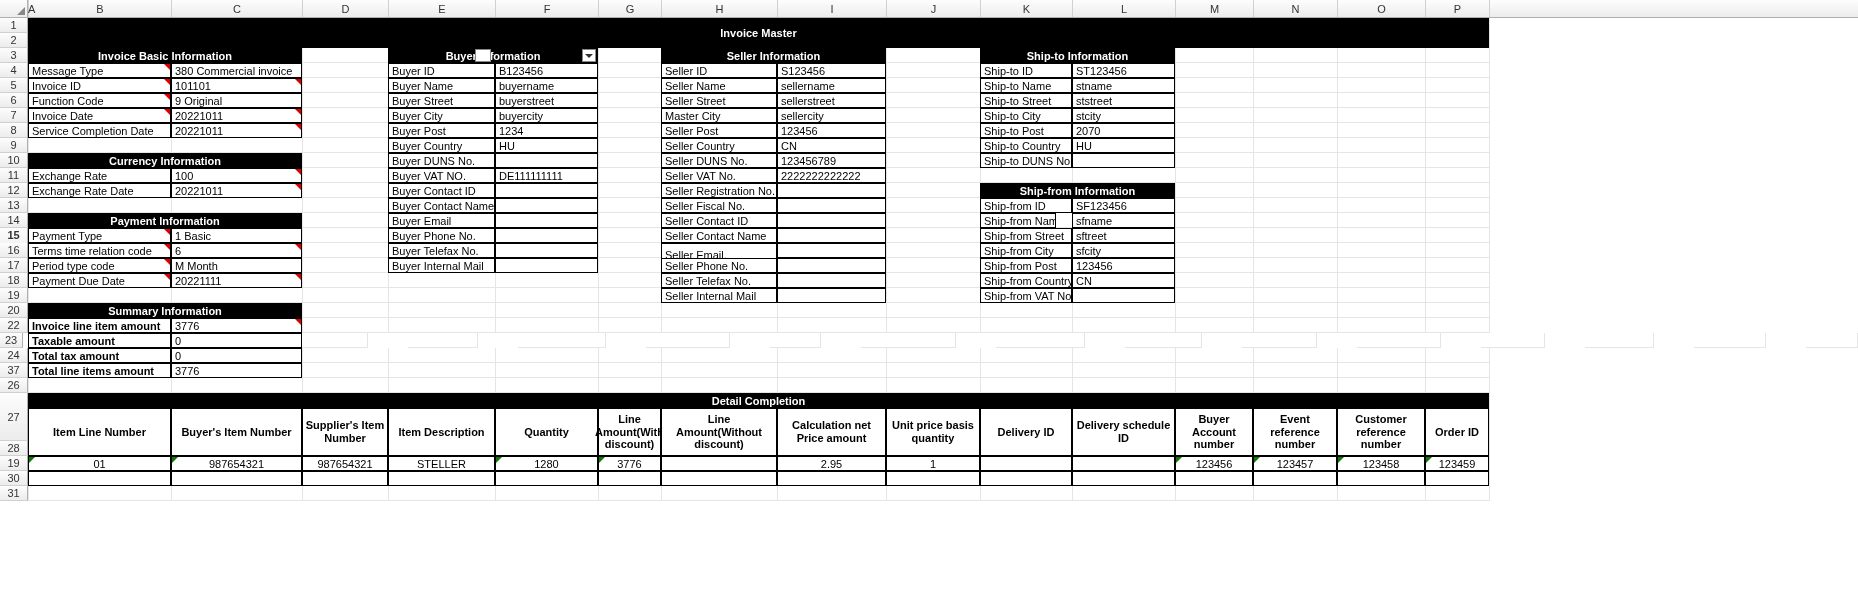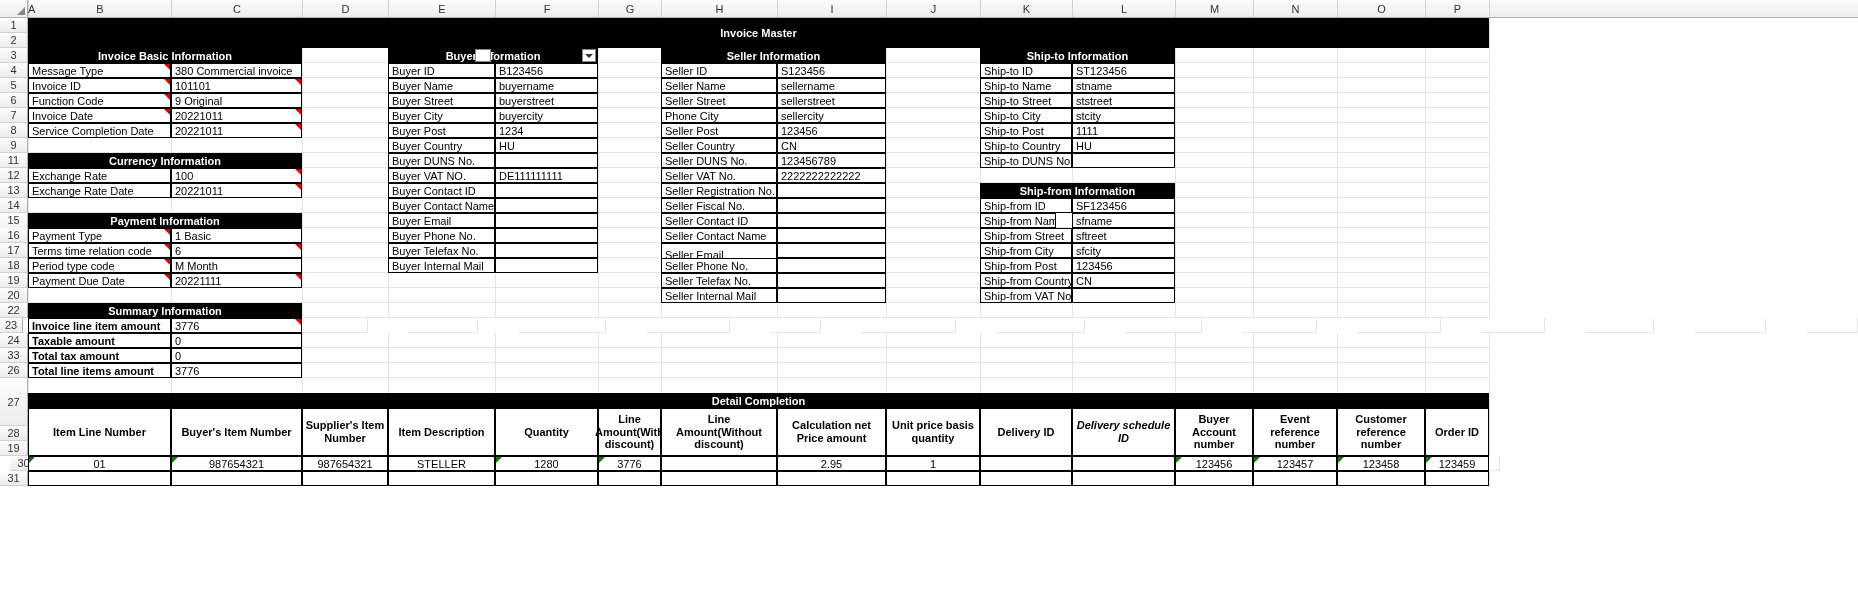--- a/index.html
+++ b/index.html
@@ -348,20 +348,39 @@
         <div class="cell I" style="width: 109px; height: 15px;"></div>
         <div class="cell J" style="width: 94px; height: 15px;"></div>
         <div class="cell K" style="width: 92px; height: 15px;"></div>
         <div class="cell L" style="width: 103px; height: 15px;"></div>
         <div class="cell M" style="width: 78px; height: 15px;"></div>
         <div class="cell N" style="width: 84px; height: 15px;"></div>
         <div class="cell O" style="width: 88px; height: 15px;"></div>
         <div class="cell P" style="width: 64px; height: 15px;"></div>
       </div>
       <div class="row" style="height: 15px;">
+        <div class="row-header" style="height: 15px; line-height: 15px;">10</div>
+        <div class="cell A" style="width: 0px; height: 15px;"></div>
+        <div class="cell B" style="width: 143px; height: 15px;"></div>
+        <div class="cell C" style="width: 131px; height: 15px;"></div>
+        <div class="cell D" style="width: 86px; height: 15px;"></div>
+        <div class="cell E" style="width: 107px; height: 15px;"></div>
+        <div class="cell F" style="width: 103px; height: 15px;"></div>
+        <div class="cell G" style="width: 63px; height: 15px;"></div>
+        <div class="cell H" style="width: 116px; height: 15px;"></div>
+        <div class="cell I" style="width: 109px; height: 15px;"></div>
+        <div class="cell J" style="width: 94px; height: 15px;"></div>
+        <div class="cell K" style="width: 92px; height: 15px;"></div>
+        <div class="cell L" style="width: 103px; height: 15px;"></div>
+        <div class="cell M" style="width: 78px; height: 15px;"></div>
+        <div class="cell N" style="width: 84px; height: 15px;"></div>
+        <div class="cell O" style="width: 88px; height: 15px;"></div>
+        <div class="cell P" style="width: 64px; height: 15px;"></div>
+      </div>
+      <div class="row" style="height: 15px;">
         <div class="row-header" style="height: 15px; line-height: 15px;">11</div>
         <div class="cell A" style="width: 0px; height: 15px;"></div>
         <div class="cell B" style="width: 143px; height: 15px;"></div>
         <div class="cell C" style="width: 131px; height: 15px;"></div>
         <div class="cell D" style="width: 86px; height: 15px;"></div>
         <div class="cell E" style="width: 107px; height: 15px;"></div>
         <div class="cell F" style="width: 103px; height: 15px;"></div>
         <div class="cell G" style="width: 63px; height: 15px;"></div>
         <div class="cell H" style="width: 116px; height: 15px;"></div>
         <div class="cell I" style="width: 109px; height: 15px;"></div>
@@ -424,21 +443,21 @@
         <div class="cell I" style="width: 109px; height: 15px;"></div>
         <div class="cell J" style="width: 94px; height: 15px;"></div>
         <div class="cell K" style="width: 92px; height: 15px;"></div>
         <div class="cell L" style="width: 103px; height: 15px;"></div>
         <div class="cell M" style="width: 78px; height: 15px;"></div>
         <div class="cell N" style="width: 84px; height: 15px;"></div>
         <div class="cell O" style="width: 88px; height: 15px;"></div>
         <div class="cell P" style="width: 64px; height: 15px;"></div>
       </div>
       <div class="row" style="height: 15px;">
-        <div class="row-header" style="height: 28px; line-height: 15px;">15</div>
+        <div class="row-header" style="height: 28px; line-height: 15px; font-weight: bold;">15</div>
         <div class="cell A" style="width: 0px; height: 15px;"></div>
         <div class="cell B" style="width: 143px; height: 15px;"></div>
         <div class="cell C" style="width: 131px; height: 15px;"></div>
         <div class="cell D" style="width: 86px; height: 15px;"></div>
         <div class="cell E" style="width: 107px; height: 15px;"></div>
         <div class="cell F" style="width: 103px; height: 15px;"></div>
         <div class="cell G" style="width: 63px; height: 15px;"></div>
         <div class="cell H" style="width: 116px; height: 15px;"></div>
         <div class="cell I" style="width: 109px; height: 15px;"></div>
         <div class="cell J" style="width: 94px; height: 15px;"></div>
@@ -595,21 +614,21 @@
         <div class="cell I" style="width: 109px; height: 15px;"></div>
         <div class="cell J" style="width: 94px; height: 15px;"></div>
         <div class="cell K" style="width: 92px; height: 15px;"></div>
         <div class="cell L" style="width: 103px; height: 15px;"></div>
         <div class="cell M" style="width: 78px; height: 15px;"></div>
         <div class="cell N" style="width: 84px; height: 15px;"></div>
         <div class="cell O" style="width: 88px; height: 15px;"></div>
         <div class="cell P" style="width: 64px; height: 15px;"></div>
       </div>
       <div class="row" style="height: 15px;">
-        <div class="row-header" style="height: 15px; line-height: 15px;">33</div>
+        <div class="row-header" style="height: 15px; line-height: 15px;">37</div>
         <div class="cell A" style="width: 0px; height: 15px;"></div>
         <div class="cell B" style="width: 143px; height: 15px;"></div>
         <div class="cell C" style="width: 131px; height: 15px;"></div>
         <div class="cell D" style="width: 86px; height: 15px;"></div>
         <div class="cell E" style="width: 107px; height: 15px;"></div>
         <div class="cell F" style="width: 103px; height: 15px;"></div>
         <div class="cell G" style="width: 63px; height: 15px;"></div>
         <div class="cell H" style="width: 116px; height: 15px;"></div>
         <div class="cell I" style="width: 109px; height: 15px;"></div>
         <div class="cell J" style="width: 94px; height: 15px;"></div>
@@ -690,21 +709,21 @@
         <div class="cell I" style="width: 109px; height: 15px;"></div>
         <div class="cell J" style="width: 94px; height: 15px;"></div>
         <div class="cell K" style="width: 92px; height: 15px;"></div>
         <div class="cell L" style="width: 103px; height: 15px;"></div>
         <div class="cell M" style="width: 78px; height: 15px;"></div>
         <div class="cell N" style="width: 84px; height: 15px;"></div>
         <div class="cell O" style="width: 88px; height: 15px;"></div>
         <div class="cell P" style="width: 64px; height: 15px;"></div>
       </div>
       <div class="row" style="height: 15px;">
-        <div class="row-header" style="height: 15px; line-height: 15px; margin-left: 10px;">30</div>
+        <div class="row-header" style="height: 15px; line-height: 15px;">30</div>
         <div class="cell A" style="width: 0px; height: 15px;"></div>
         <div class="cell B" style="width: 143px; height: 15px;"></div>
         <div class="cell C" style="width: 131px; height: 15px;"></div>
         <div class="cell D" style="width: 86px; height: 15px;"></div>
         <div class="cell E" style="width: 107px; height: 15px;"></div>
         <div class="cell F" style="width: 103px; height: 15px;"></div>
         <div class="cell G" style="width: 63px; height: 15px;"></div>
         <div class="cell H" style="width: 116px; height: 15px;"></div>
         <div class="cell I" style="width: 109px; height: 15px;"></div>
         <div class="cell J" style="width: 94px; height: 15px;"></div>
@@ -801,21 +820,21 @@
       <div class="box-value" style="left: 467px; top: 225px; width: 103px; height: 15px;"></div>
       <div class="box-label" style="left: 360px; top: 240px; width: 107px; height: 15px;">Buyer Internal Mail</div>
       <div class="box-value" style="left: 467px; top: 240px; width: 103px; height: 15px;"></div>
       <div class="blk" style="left: 633px; top: 30px; width: 225px; height: 15px;">Seller Information</div>
       <div class="box-label" style="left: 633px; top: 45px; width: 116px; height: 15px;">Seller ID</div>
       <div class="box-value" style="left: 749px; top: 45px; width: 109px; height: 15px;">S123456</div>
       <div class="box-label" style="left: 633px; top: 60px; width: 116px; height: 15px;">Seller Name</div>
       <div class="box-value" style="left: 749px; top: 60px; width: 109px; height: 15px;">sellername</div>
       <div class="box-label" style="left: 633px; top: 75px; width: 116px; height: 15px;">Seller Street</div>
       <div class="box-value" style="left: 749px; top: 75px; width: 109px; height: 15px;">sellerstreet</div>
-      <div class="box-label" style="left: 633px; top: 90px; width: 116px; height: 15px;">Phone City</div>
+      <div class="box-label" style="left: 633px; top: 90px; width: 116px; height: 15px;">Master City</div>
       <div class="box-value" style="left: 749px; top: 90px; width: 109px; height: 15px;">sellercity</div>
       <div class="box-label" style="left: 633px; top: 105px; width: 116px; height: 15px;">Seller Post</div>
       <div class="box-value" style="left: 749px; top: 105px; width: 109px; height: 15px;">123456</div>
       <div class="box-label" style="left: 633px; top: 120px; width: 116px; height: 15px;">Seller Country</div>
       <div class="box-value" style="left: 749px; top: 120px; width: 109px; height: 15px;">CN</div>
       <div class="box-label" style="left: 633px; top: 135px; width: 116px; height: 15px;">Seller DUNS No.</div>
       <div class="box-value" style="left: 749px; top: 135px; width: 109px; height: 15px;">123456789</div>
       <div class="box-label" style="left: 633px; top: 150px; width: 116px; height: 15px;">Seller VAT No.</div>
       <div class="box-value" style="left: 749px; top: 150px; width: 109px; height: 15px;">2222222222222</div>
       <div class="box-label" style="left: 633px; top: 165px; width: 116px; height: 15px;">Seller Registration No.</div>
@@ -837,21 +856,21 @@
       <div class="blk" style="left: 952px; top: 30px; width: 195px; height: 15px;">Ship-to Information</div>
       <div class="box-label" style="left: 952px; top: 45px; width: 92px; height: 15px;">Ship-to ID</div>
       <div class="box-value" style="left: 1044px; top: 45px; width: 103px; height: 15px;">ST123456</div>
       <div class="box-label" style="left: 952px; top: 60px; width: 92px; height: 15px;">Ship-to Name</div>
       <div class="box-value" style="left: 1044px; top: 60px; width: 103px; height: 15px;">stname</div>
       <div class="box-label" style="left: 952px; top: 75px; width: 92px; height: 15px;">Ship-to Street</div>
       <div class="box-value" style="left: 1044px; top: 75px; width: 103px; height: 15px;">ststreet</div>
       <div class="box-label" style="left: 952px; top: 90px; width: 92px; height: 15px;">Ship-to City</div>
       <div class="box-value" style="left: 1044px; top: 90px; width: 103px; height: 15px;">stcity</div>
       <div class="box-label" style="left: 952px; top: 105px; width: 92px; height: 15px;">Ship-to Post</div>
-      <div class="box-value" style="left: 1044px; top: 105px; width: 103px; height: 15px;">1111</div>
+      <div class="box-value" style="left: 1044px; top: 105px; width: 103px; height: 15px;">2070</div>
       <div class="box-label" style="left: 952px; top: 120px; width: 92px; height: 15px;">Ship-to Country</div>
       <div class="box-value" style="left: 1044px; top: 120px; width: 103px; height: 15px;">HU</div>
       <div class="box-label" style="left: 952px; top: 135px; width: 92px; height: 15px;">Ship-to DUNS No.</div>
       <div class="box-value" style="left: 1044px; top: 135px; width: 103px; height: 15px;"></div>
       <div class="blk" style="left: 952px; top: 165px; width: 195px; height: 15px;">Ship-from Information</div>
       <div class="box-label" style="left: 952px; top: 180px; width: 92px; height: 15px;">Ship-from ID</div>
       <div class="box-value" style="left: 1044px; top: 180px; width: 103px; height: 15px;">SF123456</div>
       <div class="box-label" style="left: 952px; top: 195px; width: 76px; height: 15px;">Ship-from Name</div>
       <div class="box-value" style="left: 1044px; top: 195px; width: 103px; height: 15px;">sfname</div>
       <div class="box-label" style="left: 952px; top: 210px; width: 92px; height: 15px;">Ship-from Street</div>
@@ -870,21 +889,21 @@
       <div class="det-header" style="left: 0px; top: 390px; width: 143px; height: 48px;">Item Line Number</div>
       <div class="det-header" style="left: 143px; top: 390px; width: 131px; height: 48px;">Buyer's Item Number</div>
       <div class="det-header" style="left: 274px; top: 390px; width: 86px; height: 48px;">Supplier's Item Number</div>
       <div class="det-header" style="left: 360px; top: 390px; width: 107px; height: 48px;">Item Description</div>
       <div class="det-header" style="left: 467px; top: 390px; width: 103px; height: 48px;">Quantity</div>
       <div class="det-header" style="left: 570px; top: 390px; width: 63px; height: 48px;">Line Amount(With discount)</div>
       <div class="det-header" style="left: 633px; top: 390px; width: 116px; height: 48px;">Line Amount(Without discount)</div>
       <div class="det-header" style="left: 749px; top: 390px; width: 109px; height: 48px;">Calculation net Price amount</div>
       <div class="det-header" style="left: 858px; top: 390px; width: 94px; height: 48px;">Unit price basis quantity</div>
       <div class="det-header" style="left: 952px; top: 390px; width: 92px; height: 48px;">Delivery ID</div>
-      <div class="det-header" style="left: 1044px; top: 390px; width: 103px; height: 48px; font-style: italic;">Delivery schedule ID</div>
+      <div class="det-header" style="left: 1044px; top: 390px; width: 103px; height: 48px;">Delivery schedule ID</div>
       <div class="det-header" style="left: 1147px; top: 390px; width: 78px; height: 48px;">Buyer Account number</div>
       <div class="det-header" style="left: 1225px; top: 390px; width: 84px; height: 48px;">Event reference number</div>
       <div class="det-header" style="left: 1309px; top: 390px; width: 88px; height: 48px;">Customer reference number</div>
       <div class="det-header" style="left: 1397px; top: 390px; width: 64px; height: 48px;">Order ID</div>
       <div class="det-cell grn-tri" style="left: 0px; top: 438px; width: 143px; height: 15px;">01</div>
       <div class="det-cell grn-tri" style="left: 143px; top: 438px; width: 131px; height: 15px;">987654321</div>
       <div class="det-cell" style="left: 274px; top: 438px; width: 86px; height: 15px;">987654321</div>
       <div class="det-cell" style="left: 360px; top: 438px; width: 107px; height: 15px;">STELLER</div>
       <div class="det-cell grn-tri" style="left: 467px; top: 438px; width: 103px; height: 15px;">1280</div>
       <div class="det-cell grn-tri" style="left: 570px; top: 438px; width: 63px; height: 15px;">3776</div>

